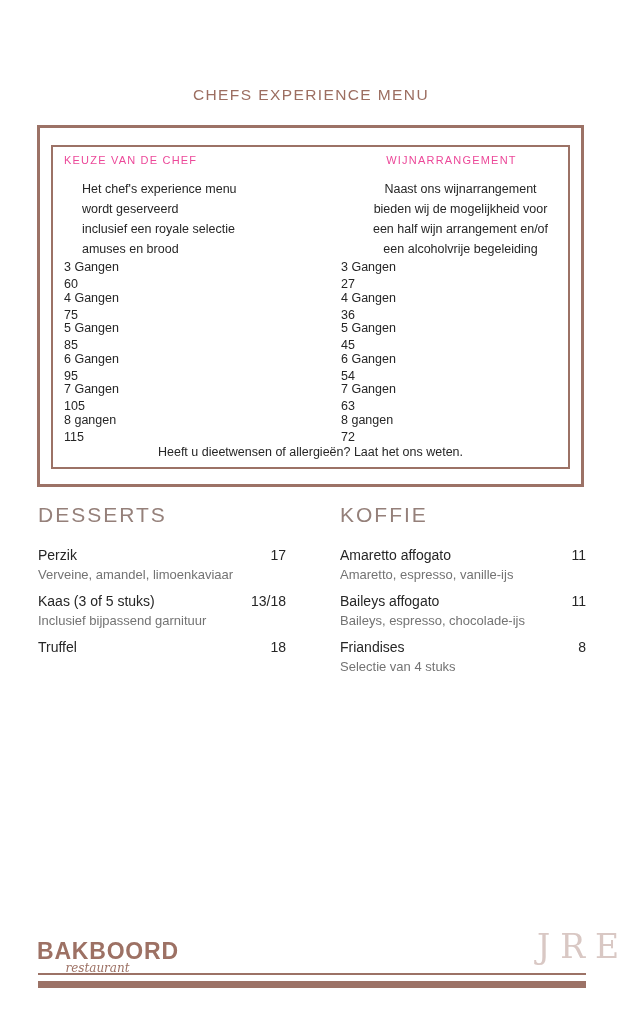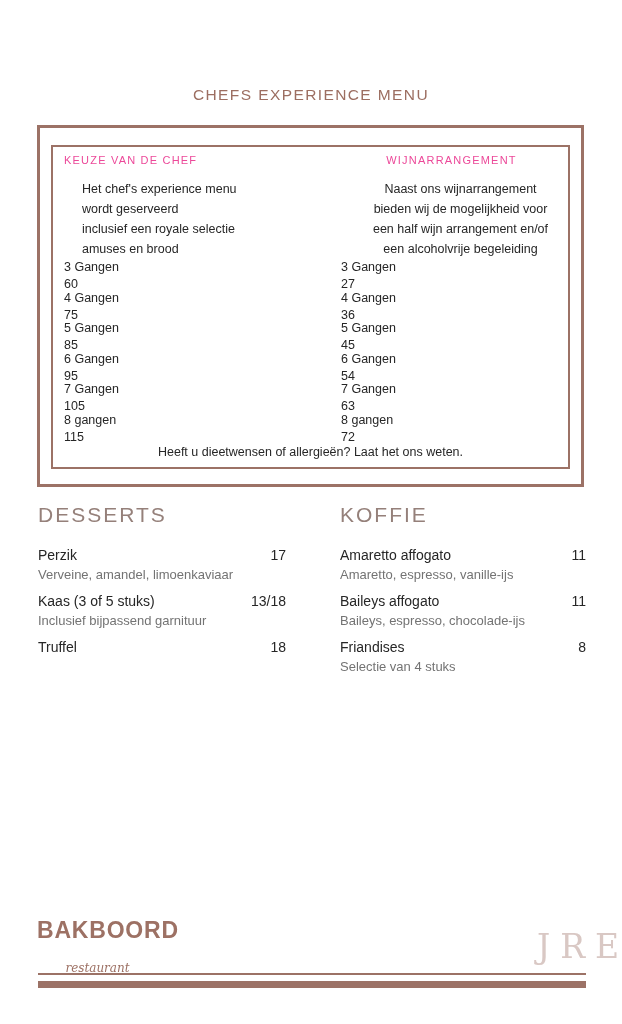--- a/index.html
+++ b/index.html
@@ -122,21 +122,21 @@
     text-align: center;
     font-family: "DejaVu Serif", serif;
     font-style: italic;
     font-size: 12px;
     color: #9d7164;
     margin-top: 36px;
   }
   .brand-name {
     position: absolute;
     left: 37px;
-    top: 917px;
+    top: 938px;
     font-size: 23px;
     font-weight: bold;
     letter-spacing: 0.8px;
     color: #9d7164;
   }
   .jre-logo {
     position: absolute;
     left: 537px;
     top: 927px;
     font-family: "DejaVu Serif", serif;

